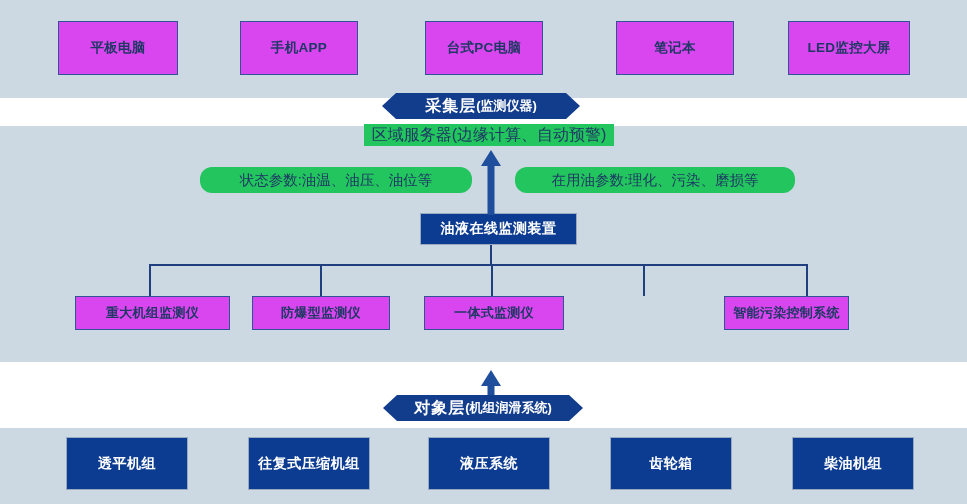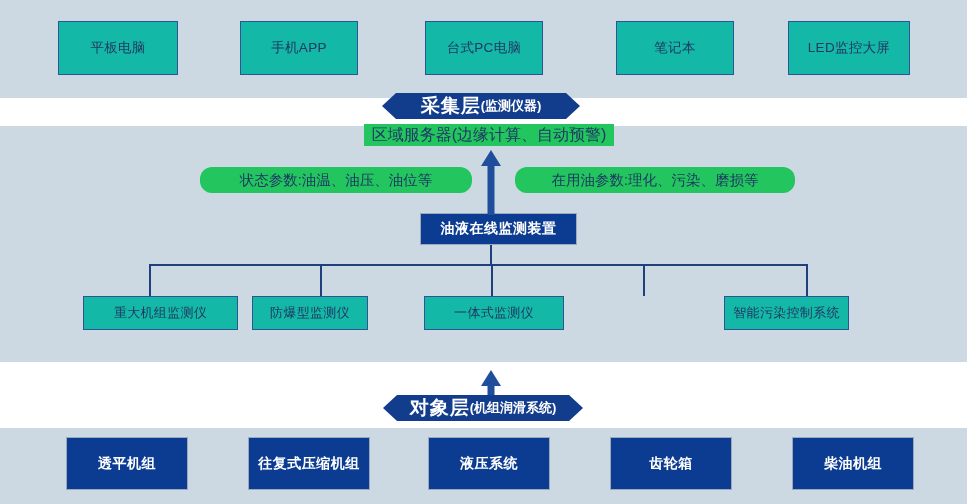--- a/index.html
+++ b/index.html
@@ -14,28 +14,29 @@
 
   
   .band{position:absolute;left:0;width:967px;background:#ccd9e2;}
   #band-top{top:0;height:98px;}
   #band-mid{top:126px;height:236px;}
   #band-bot{top:428px;height:76px;}
 
   
   .obox{
     position:absolute;
-    background:#14b8a6;
+    background:#d946ef;
     border:1.4px solid #2f5496;
     box-sizing:border-box;
     display:flex;align-items:center;justify-content:center;
     color:#1f3864;
     font-size:13.5px;
     letter-spacing:.3px;
     white-space:nowrap;
+    font-weight:bold;
   }
   .obox.top{height:54px;}
   .obox.dev{height:34px;font-size:13px;}
 
   
   .nbox{
     position:absolute;
     background:#0c3c91;
     border:1px solid #9aa9bd;
     box-sizing:border-box;
@@ -51,21 +52,21 @@
   
   .banner{
     position:absolute;
     background:#123c8c;
     color:#ffffff;
     display:flex;align-items:center;justify-content:center;
     clip-path:polygon(14px 0, calc(100% - 14px) 0, 100% 50%, calc(100% - 14px) 100%, 14px 100%, 0 50%);
     white-space:nowrap;
     z-index:6;
   }
-  .banner .big{font-size:19px;font-weight:700;letter-spacing:1px;}
+  .banner .big{font-size:16px;font-weight:700;letter-spacing:1px;}
   .banner .small{font-size:13px;font-weight:700;}
 
   
   .strip{
     position:absolute;
     background:#22c55e;
     color:#1f3864;
     display:flex;align-items:center;justify-content:center;
     font-size:15px;
     white-space:nowrap;
@@ -121,22 +122,22 @@
 
   <div class="ln vln" style="left:490px;top:245px;height:20px;"></div>
   <div class="ln hln" style="left:149px;top:264px;width:658px;"></div>
 
   <div class="ln vln" style="left:149px;top:264px;height:32px;"></div>
   <div class="ln vln" style="left:320px;top:264px;height:32px;"></div>
   <div class="ln vln" style="left:491px;top:264px;height:32px;"></div>
   <div class="ln vln" style="left:643px;top:264px;height:32px;"></div>
   <div class="ln vln" style="left:806px;top:264px;height:32px;"></div>
 
-  <div class="obox dev" style="left:75px;top:296px;width:155px;margin-left:8px;">重大机组监测仪</div>
-  <div class="obox dev" style="left:252px;top:296px;width:116px;">防爆型监测仪</div>
+  <div class="obox dev" style="left:75px;top:296px;width:155px;">重大机组监测仪</div>
+  <div class="obox dev" style="left:252px;top:296px;width:138px;">防爆型监测仪</div>
   <div class="obox dev" style="left:424px;top:296px;width:140px;">一体式监测仪</div>
   <div class="obox dev" style="left:724px;top:296px;width:125px;">智能污染控制系统</div>
 
   <div class="arrow" style="left:479px;top:370px;width:24px;height:42px;">
     <div class="head"></div>
     <div class="shaft" style="top:14px;width:7px;height:28px;"></div>
   </div>
 
   <div class="banner" style="left:383px;top:395px;width:200px;height:26px;">
     <span class="big">对象层</span>

